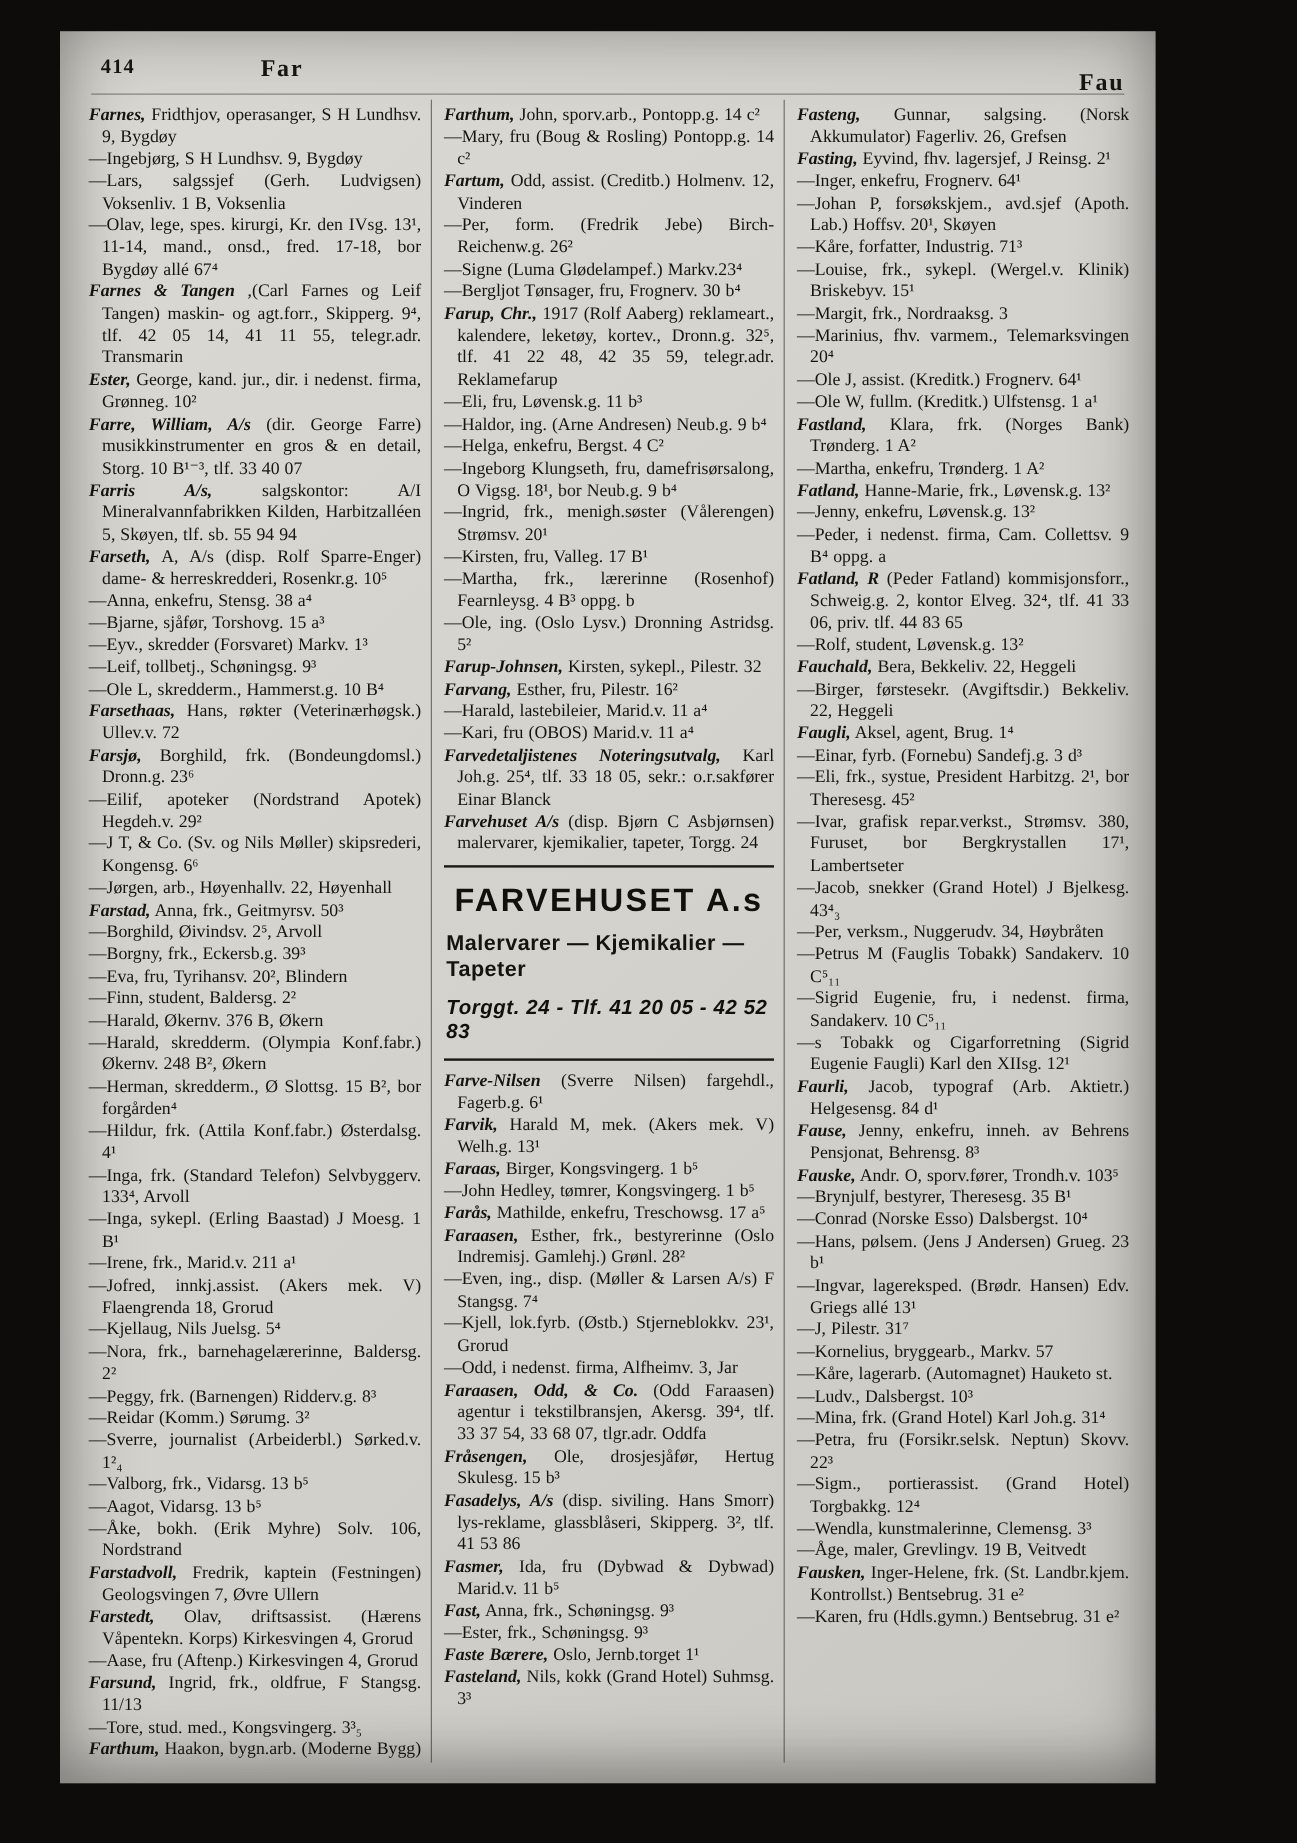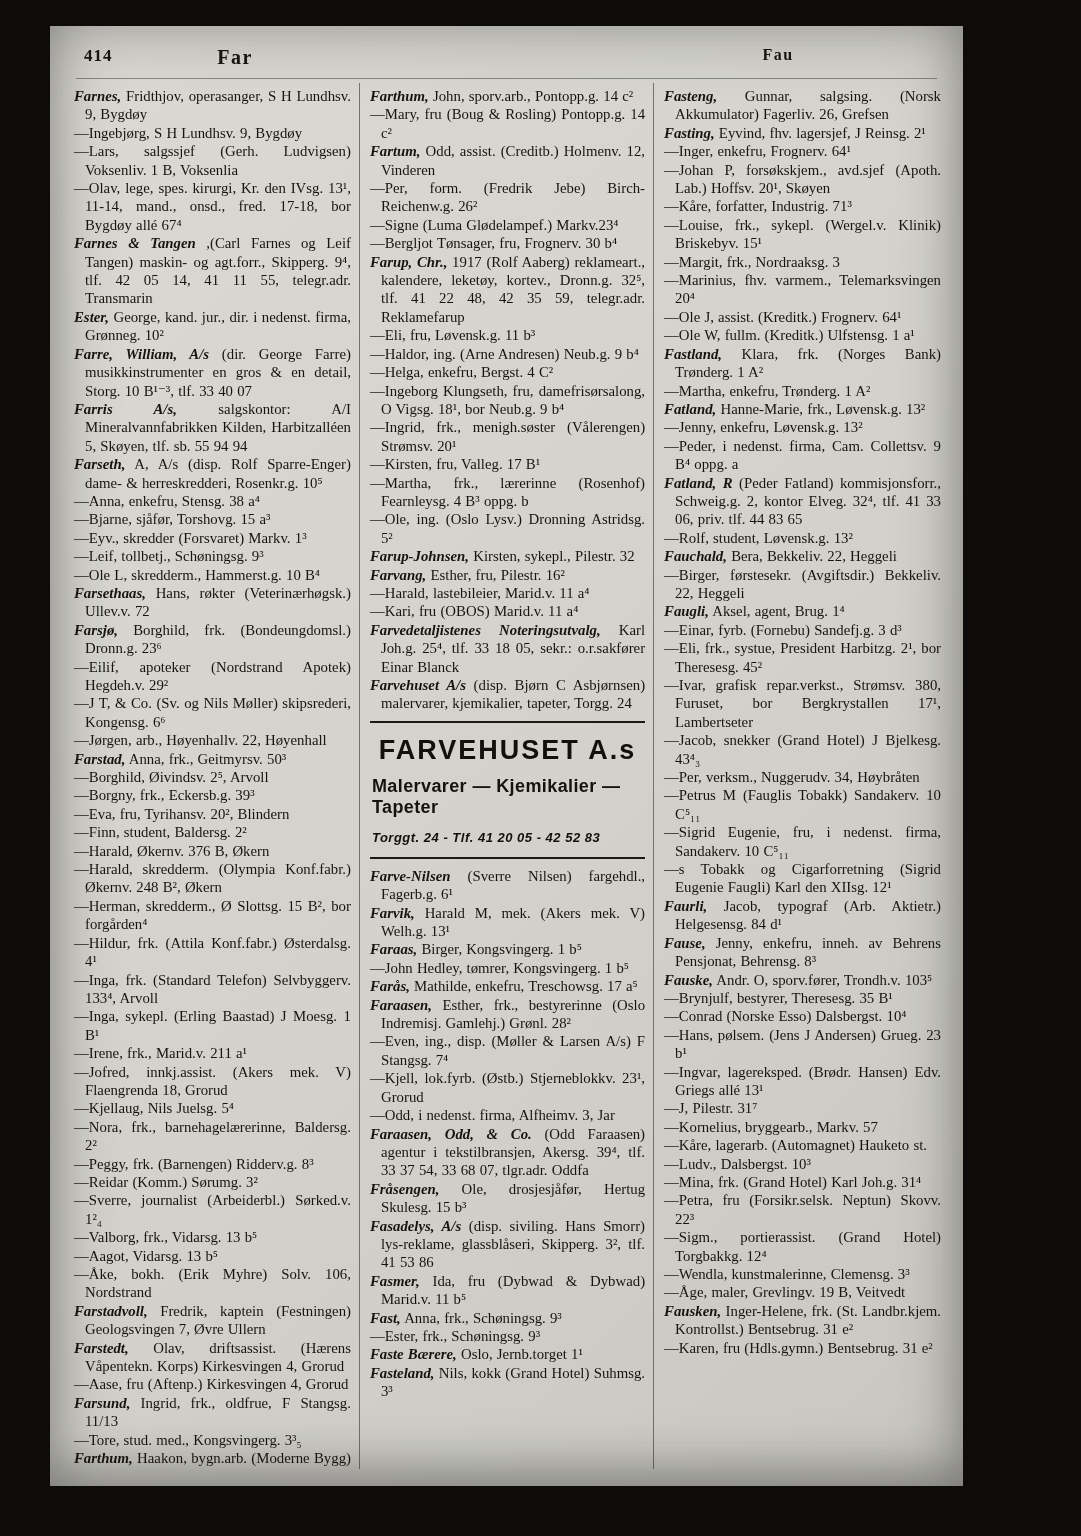--- a/index.html
+++ b/index.html
@@ -27,22 +27,22 @@
   .page-number{
     position:absolute;left:8px;top:2px;
     font-size:17px;font-weight:bold;color:#17150f;
     letter-spacing:1px;
   }
   .header-left{
     position:absolute;left:0;top:2px;width:318px;text-align:center;
     font-size:20px;font-weight:bold;color:#17150f;letter-spacing:1.5px;
   }
   .header-right{
-    position:absolute;right:0;top:2px;width:318px;text-align:center;
-    font-size:16px;font-weight:bold;color:#17150f;letter-spacing:1.5px;
+    position:absolute;right:0;top:14px;width:318px;text-align:right;
+    font-size:20px;font-weight:bold;color:#17150f;letter-spacing:1.5px;
   }
   .cols{
     display:flex;
     margin:2px 14px 0 14px;
     height:1386px;
     overflow:hidden;
   }
   .col{
     width:318px;
     padding:4px 8px 0 10px;
@@ -82,21 +82,21 @@
     font-weight:bold;
     font-size:18px;
     letter-spacing:.4px;
     color:#15130e;
     margin:10px 0 0 0;
   }
   .ad-contact{
     font-family:"Liberation Sans","DejaVu Sans",sans-serif;
     font-weight:bold;
     font-style:italic;
-    font-size:13px;
+    font-size:17px;
     letter-spacing:.5px;
     color:#12100c;
     margin:12px 0 2px 0;
   }
 </style>
 </head>
 <body>
 
 <div class="paper">
 

